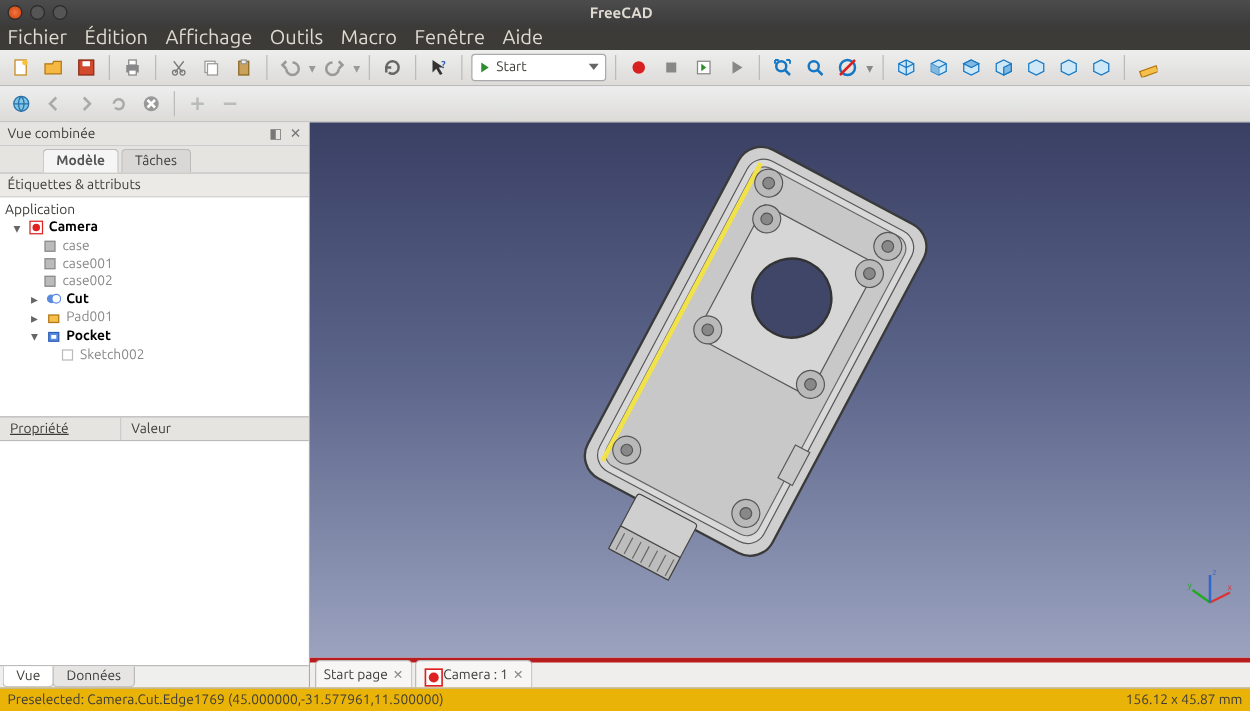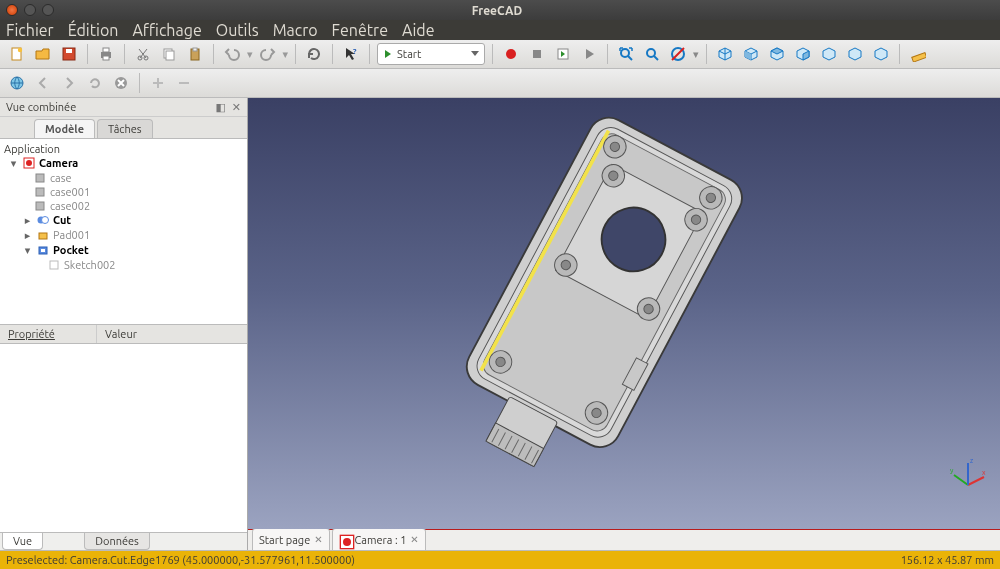--- a/index.html
+++ b/index.html
@@ -153,21 +153,20 @@
     display:flex; border-top:1px solid #bbb;border-bottom:1px solid #bbb;
     background:#e5e4e1;
   }
   .prop-head div { padding:3px 8px; }
   .prop-head div:first-child { width:80px; border-right:1px solid #ccc;text-decoration:underline;}
   .prop-body { flex:1 1 180px; background:#fff; }
   .bottom-tabs {
     display:flex; padding-left:2px;
     border-top:1px solid #bbb;
     background:#efefed;
-    gap:42px;
   }
   .btab {
     padding:2px 10px;
     border:1px solid #bbb;
     border-top:none;
     border-radius:0 0 4px 4px;
     margin-right:-1px;
     background:#e6e5e3;
   }
   .btab.active { background:#fff; }
@@ -184,21 +183,21 @@
     background: linear-gradient(180deg,#3a4064 0%, #5a6388 45%, #9ba3c0 100%);
     overflow:hidden;
   }
   .axis-triad {
     position:absolute; right:12px; bottom:34px;
     width:40px; height:40px;
   }
   .doc-tabs {
     height:20px;
     background:#efeeec;
-    border-top:1px solid #b91c1c;
+    border-top:4px solid #b91c1c;
     display:flex; align-items:flex-end;
     padding-left:4px;
   }
   .dtab {
     display:flex; align-items:center; gap:4px;
     padding:2px 6px;
     border:1px solid #bbb; border-bottom:none;
     border-radius:4px 4px 0 0;
     background:#f7f6f5;
     margin-right:2px;
@@ -469,20 +468,21 @@
         <span>Vue combinée</span>
         <span class="acts">
           <span>◧</span>
           <span>✕</span>
         </span>
       </div>
       <div class="tabs">
         <div class="tab active">Modèle</div>
         <div class="tab">Tâches</div>
       </div>
+      <div class="subhead">Étiquettes &amp; attributs</div>
 
       <div class="tree">
         <div class="tree-row">
           <span>Application</span>
         </div>
         <div class="tree-row" style="padding-left:8px">
           <span class="tw">▾</span>
           <span class="ic">
               <svg viewBox="0 0 12 12">
                 <rect x="1" y="1" width="10" height="10" fill="#fff" stroke="#d22"></rect>

